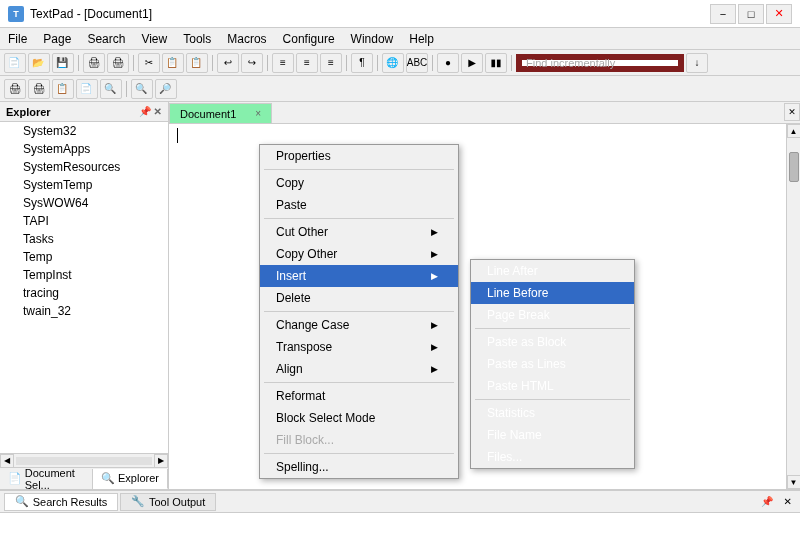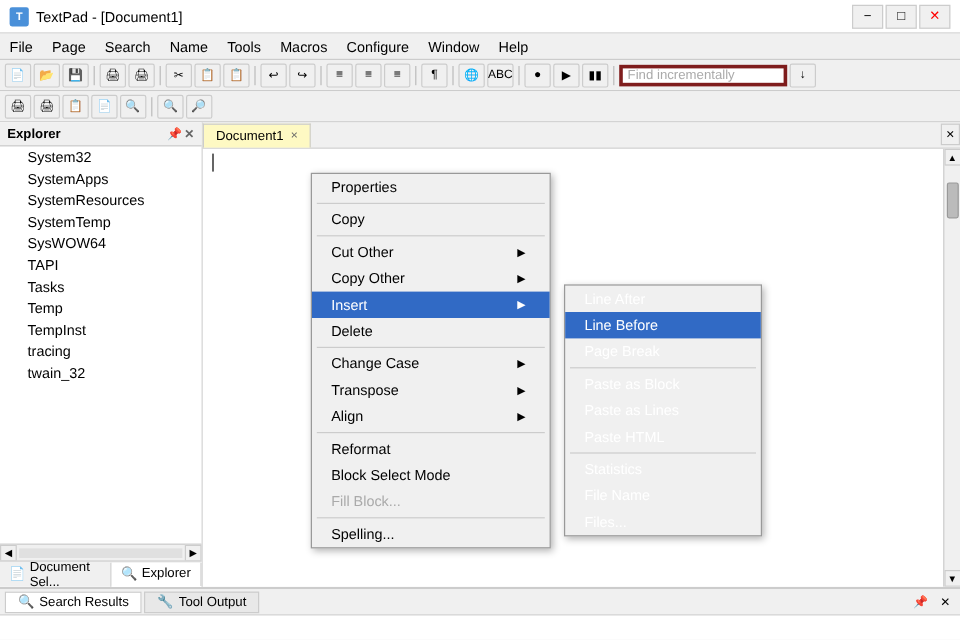--- a/index.html
+++ b/index.html
@@ -102,24 +102,24 @@
       font-size: 10px;
       border-radius: 2px;
     }
     .tb-sep {
       width: 1px;
       height: 16px;
       background: #bbb;
       margin: 0 2px;
     }
     .find-box {
-      border: 3px solid #7f1d1d;
+      border: 6px solid #7f1d1d;
       background: white;
       height: 18px;
-      width: 140px;
+      width: 168px;
       padding: 0 4px;
       font-size: 11px;
       display: flex;
       align-items: center;
       color: #aaa;
     }
 
     
     .main-area {
       display: flex;
@@ -173,24 +173,24 @@
       display: flex;
       align-items: flex-end;
       border-bottom: 1px solid #ccc;
       position: relative;
     }
     .tab {
       height: 20px;
       padding: 0 10px;
       border: 1px solid #ccc;
       border-bottom: none;
-      background: #fef9c3;
-      display: flex;
-      align-items: center;
-      gap: 6px;
+      background: #86efac;
+      display: flex;
+      align-items: center;
+      gap: 19px;
       font-size: 11px;
       cursor: pointer;
     }
     .tab-close {
       font-size: 10px;
       color: #666;
       cursor: pointer;
     }
     .tab-right-btn {
       position: absolute;
@@ -363,21 +363,21 @@
     <div class="title-btn">−</div>
     <div class="title-btn">□</div>
     <div class="title-btn close">✕</div>
   </div>
 </div>
 
 <div class="menu-bar">
   <div class="menu-item">File</div>
   <div class="menu-item">Page</div>
   <div class="menu-item">Search</div>
-  <div class="menu-item">Name</div>
+  <div class="menu-item">View</div>
   <div class="menu-item">Tools</div>
   <div class="menu-item">Macros</div>
   <div class="menu-item">Configure</div>
   <div class="menu-item">Window</div>
   <div class="menu-item">Help</div>
 </div>
 
 <div class="toolbar">
   <div class="tb-btn">📄</div>
   <div class="tb-btn">📂</div>
@@ -480,20 +480,23 @@
       </div>
 
       <div class="context-menu">
         <div class="ctx-item">
           <span>Properties</span>
         </div>
         <div class="ctx-sep"></div>
         <div class="ctx-item">
           <span>Copy</span>
         </div>
+        <div class="ctx-item">
+          <span>Paste</span>
+        </div>
         <div class="ctx-sep"></div>
         <div class="ctx-item">
           <span>Cut Other</span>
           <span class="ctx-arrow">▶</span>
         </div>
         <div class="ctx-item">
           <span>Copy Other</span>
           <span class="ctx-arrow">▶</span>
         </div>
         <div class="ctx-item highlighted ctx-insert-row" style="position:relative;">

